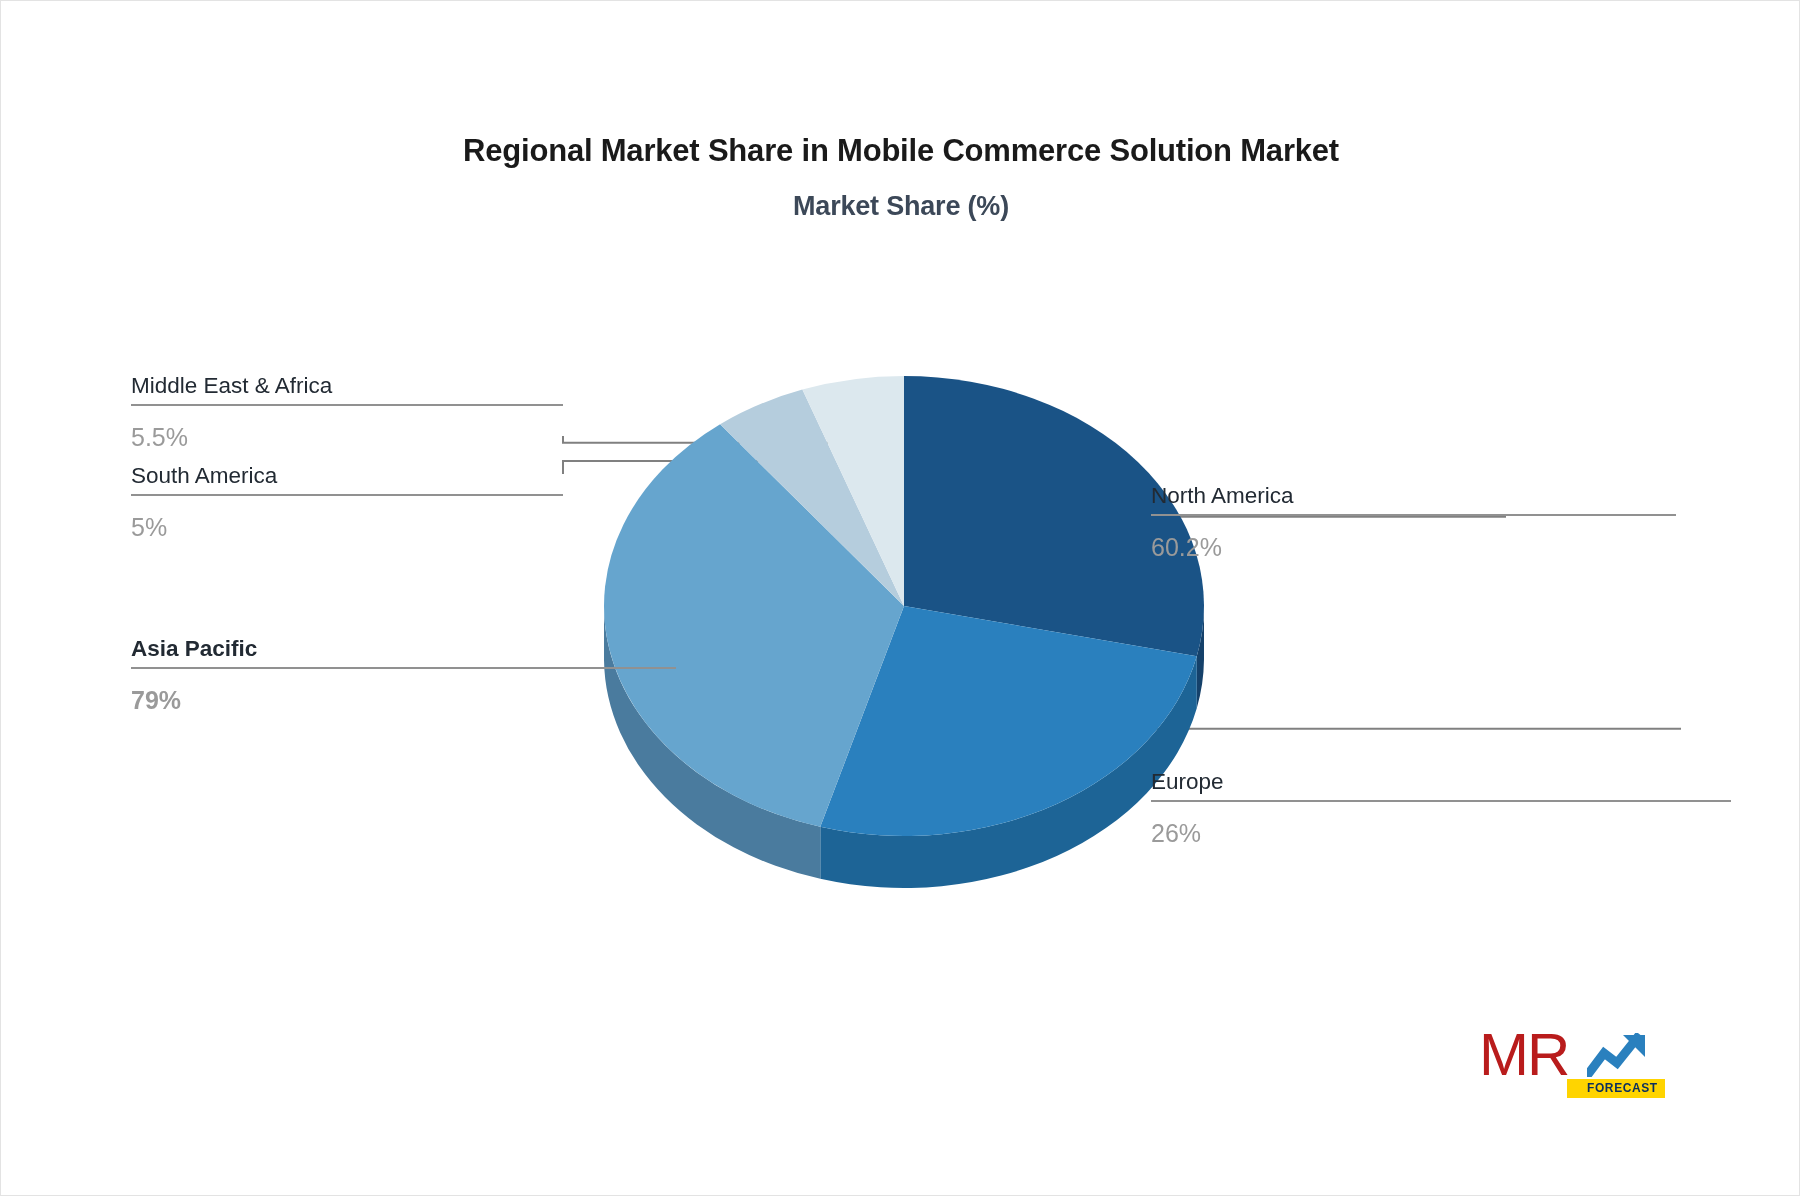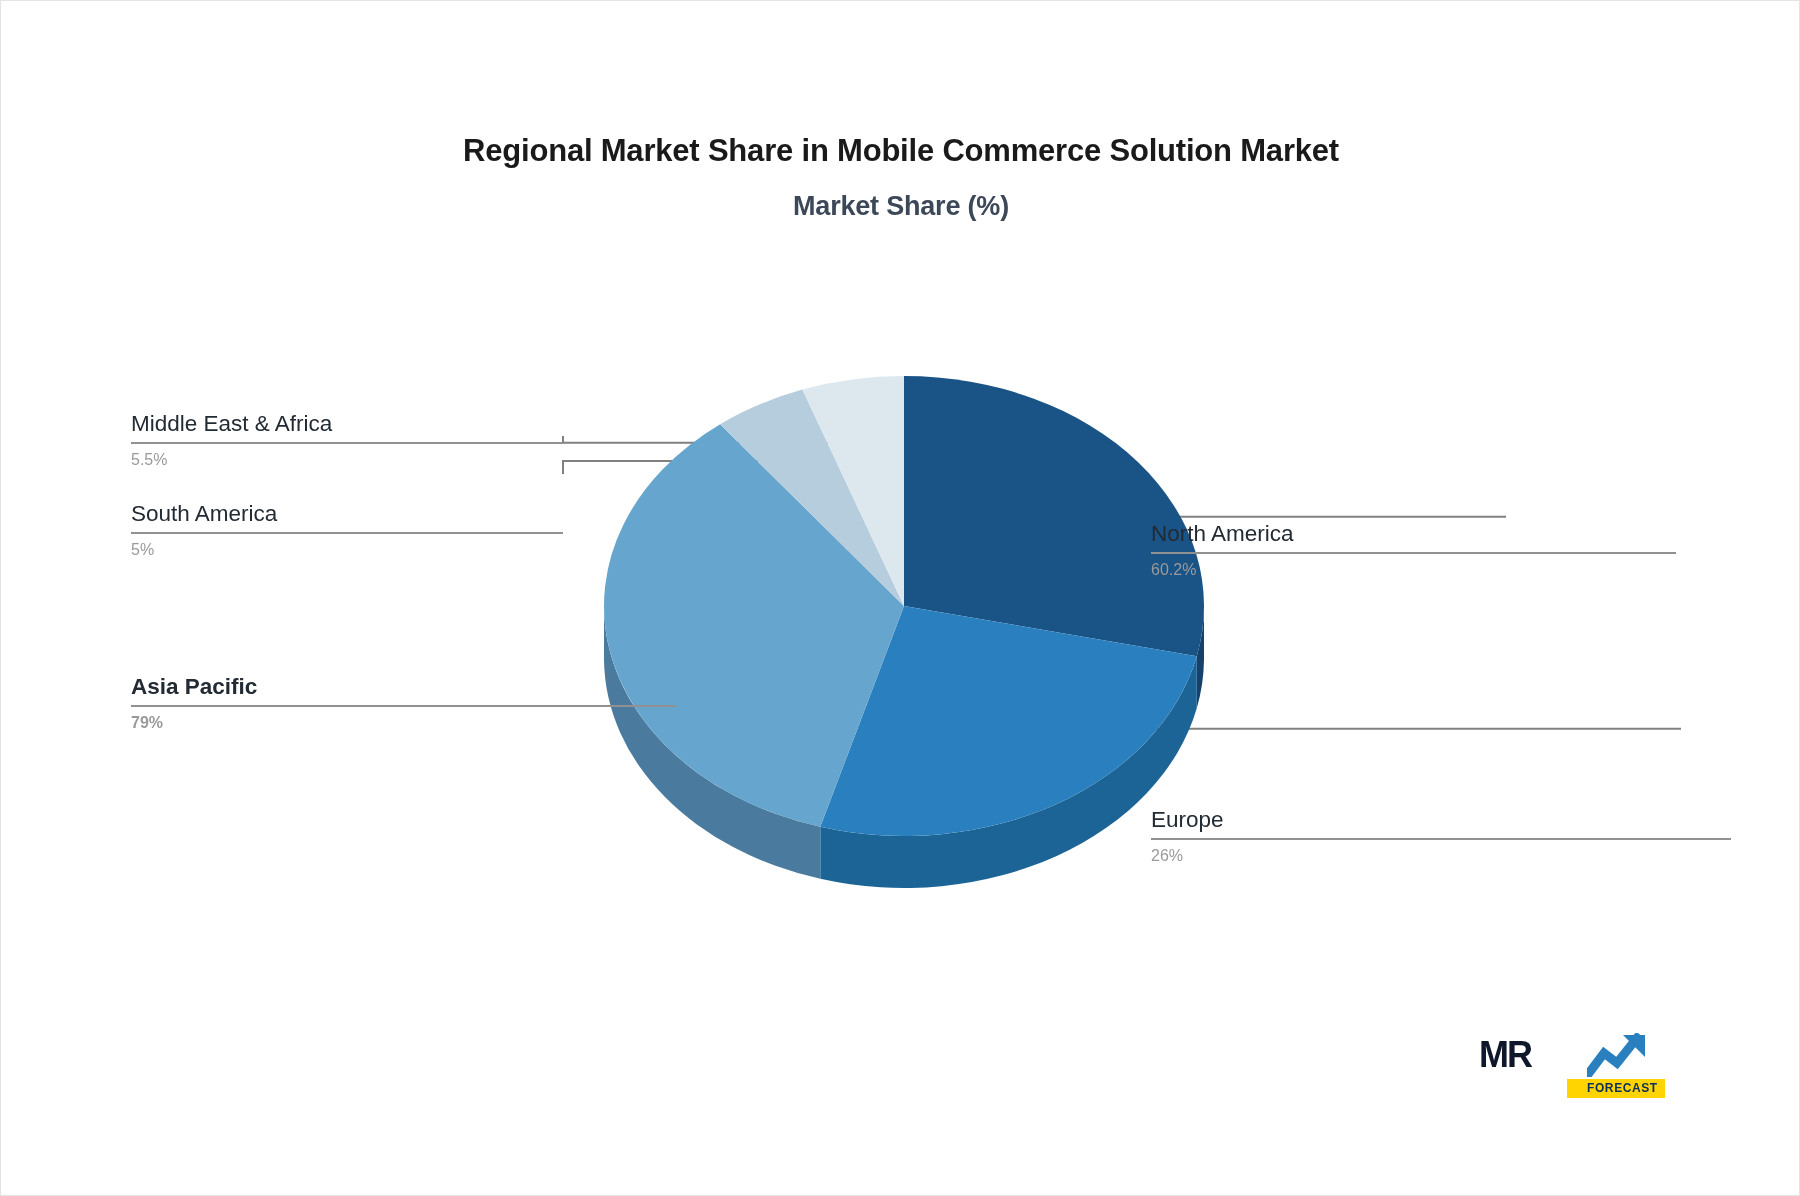--- a/index.html
+++ b/index.html
@@ -46,38 +46,38 @@
   #pie-wrap {
     position: absolute;
     left: 583px;
     top: 375px;
     width: 640px;
     height: 580px;
   }
   #pie-svg { display: block; }
 
   
-  .callout { position: absolute; margin-top: 38px; }
+  .callout { position: absolute; }
   .callout .cl-label {
     font-size: 22.5px;
     color: #222a33;
     white-space: nowrap;
     line-height: 1.15;
     padding-bottom: 5px;
   }
   .callout .cl-rule {
     height: 2px;
     background: #919191;
     width: 100%;
   }
   .callout .cl-value {
-    font-size: 16px;
+    font-size: 25px;
     color: #9a9a9a;
     line-height: 1.15;
-    padding-top: 7px;
+    padding-top: 17px;
     white-space: nowrap;
   }
   .callout.left .cl-label,
   .callout.left .cl-value { text-align: left; }
   .callout.right .cl-label,
   .callout.right .cl-value { }
 
   #callout-mea        { left: 130px; top: 372px;  width: 432px; }
   #callout-sa         { left: 130px; top: 462px;  width: 432px; }
   #callout-ap         { left: 130px; top: 635px;  width: 545px; font-weight: bold; }
@@ -96,23 +96,23 @@
   #logo {
     position: absolute;
     left: 1478px;
     top: 1028px;
     width: 172px;
     height: 82px;
   }
   #logo-mr {
     position: absolute;
     left: 0; top: 0;
-    font-size: 36px;
-    font-weight: bold;
-    color: #0f172a;
+    font-size: 60px;
+    font-weight: normal;
+    color: #b91c1c;
     letter-spacing: -2px;
     line-height: 52px;
   }
   #logo-arrow { position: absolute; left: 108px; top: 4px; }
   #logo-badge {
     position: absolute;
     left: 88px;
     top: 50px;
     background: #ffd400;
     color: #0b2f5e;

